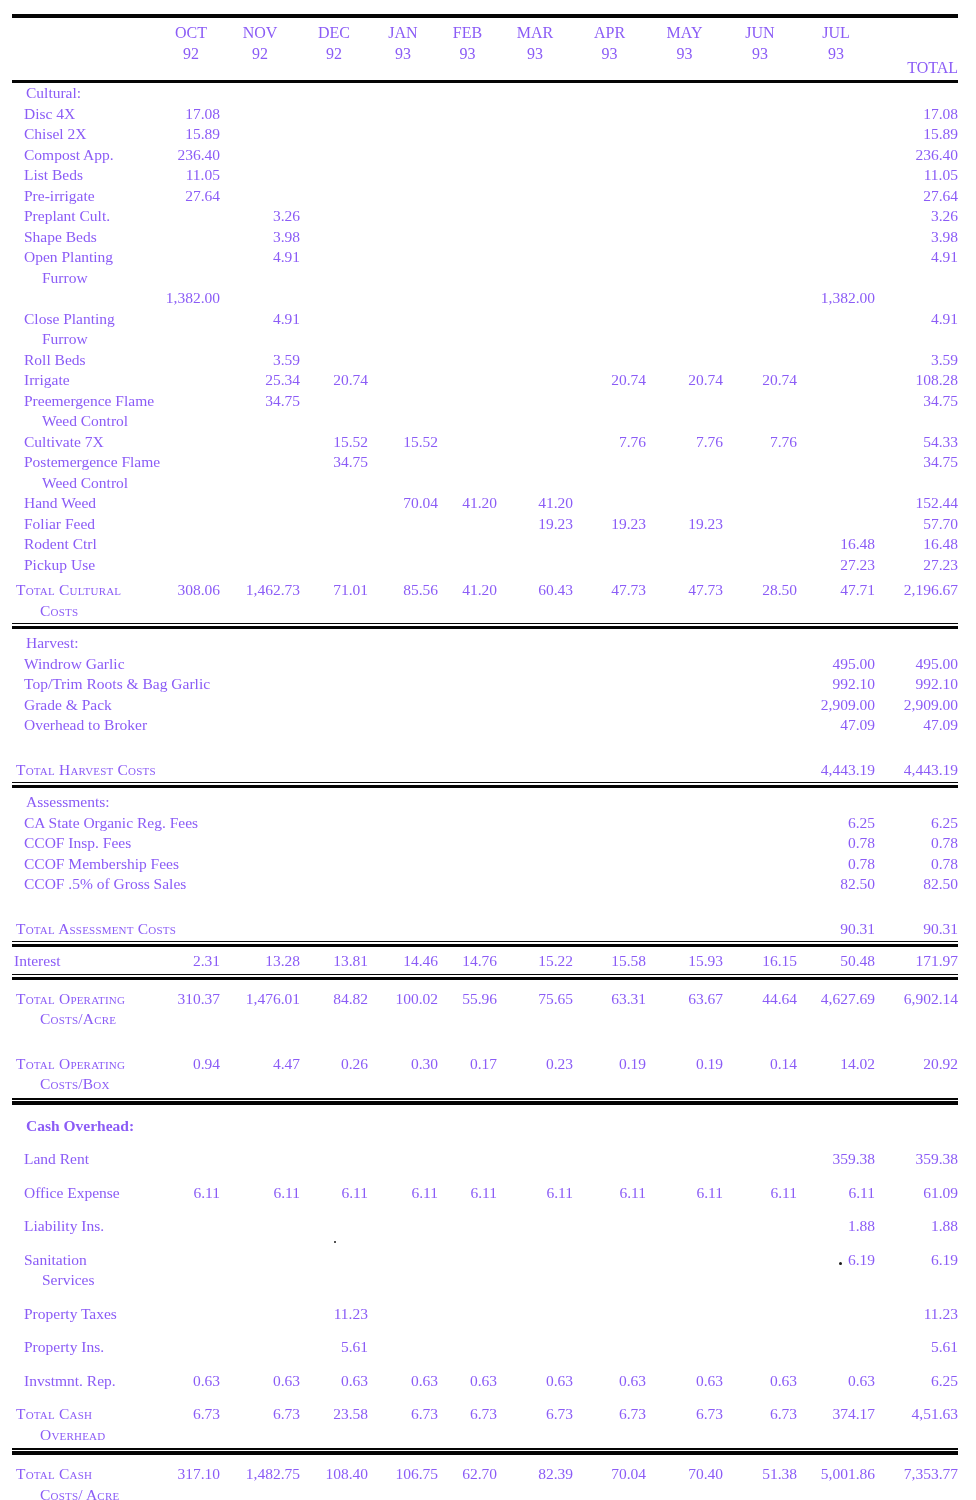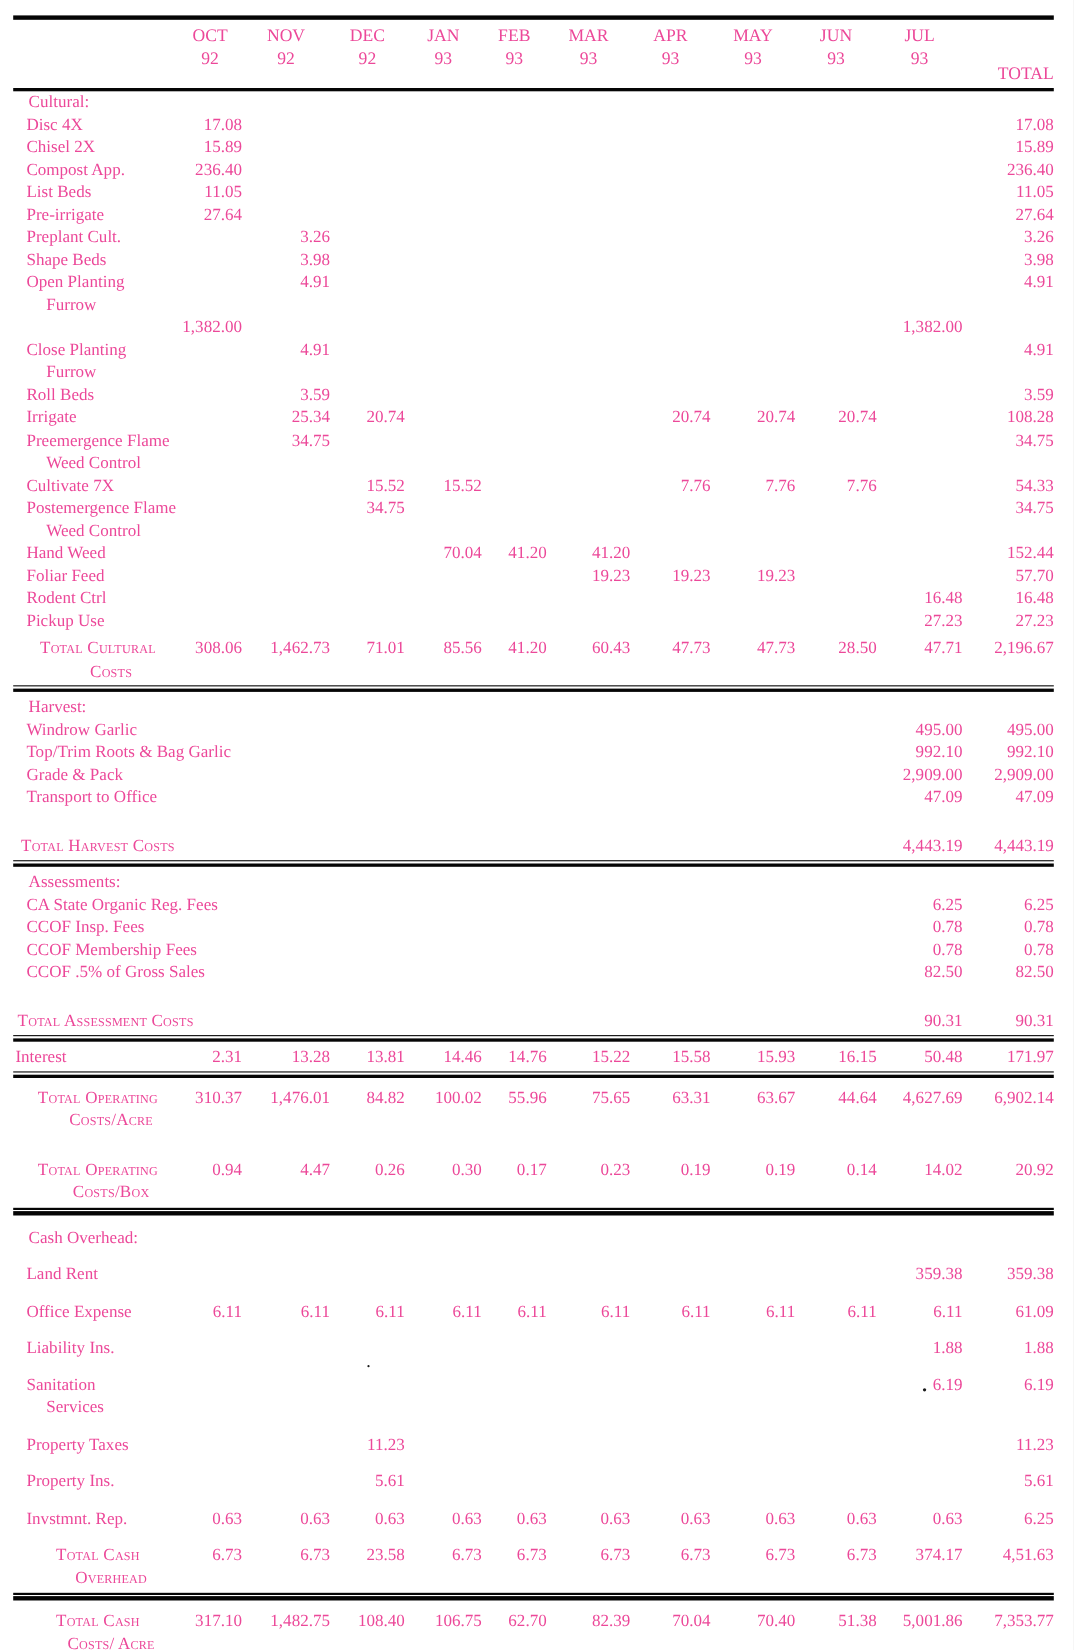--- a/index.html
+++ b/index.html
@@ -1,38 +1,38 @@
 <!DOCTYPE html>
 <html><head>
 <meta charset="utf-8">
 <style>
   * { margin:0; padding:0; box-sizing:border-box; }
   html,body { background:#e8e8e8; }
   body { width:976px; height:1500px; overflow:hidden; margin:0 auto; }
   #sheet {
-    width:976px; height:1500px; background:#ffffff; color:#ec4899;
+    width:976px; height:1500px; background:#ffffff; color:#8b5cf6;
     font-family:"Liberation Serif","DejaVu Serif",serif;
     font-size:15.5px; padding:6px 18px 0 12px;
     --cols:150px 58px 80px 68px 70px 59px 76px 73px 77px 74px 78px 83px;
   }
   .row, .hdr-row { display:grid; grid-template-columns:var(--cols); align-items:start; }
   .c { line-height:20.5px; }
   .num { text-align:right; white-space:nowrap; font-size:15.5px; }
   .label { white-space:nowrap; overflow:visible; position:relative; }
   .label .main { display:block; padding-left:12px; }
   .label .subline { display:block; padding-left:30px; }
   .heading-row .c { padding-left:2px; }
   .total-row .main { padding-left:4px; }
   .total-row .subline { padding-left:28px; }
-  .total-row .label { font-variant:small-caps; letter-spacing:0.2px;text-align:center; }
+  .total-row .label { font-variant:small-caps; letter-spacing:0.2px; }
   .plain-row .main { padding-left:2px; }
   .gap-sm { margin-top:5px; }
   .gap-md { margin-top:24px; }
   .loose-row { margin-top:13px; }
-  .loose-first { margin-top:7px; }
+  .loose-first { margin-top:7px;font-weight:bold; }
   
   .hdr-row { padding-top:4px; }
   .hc { text-align:center; line-height:21px; font-size:16px; }
   .hc .yr { display:block;text-align:center; }
   .hc-total { text-align:right; line-height:21px; font-size:16px; }
   .hc-total .tl { display:block; margin-top:35px; }
   
   .rule { width:100%; }
   .r-top { height:4px; background:#050505; margin-top:8px; }
   .r-header { height:3px; background:#050505; margin-top:2px; }
@@ -444,21 +444,21 @@
       <div class="c num"><span class="val"></span></div>
       <div class="c num"><span class="val"></span></div>
       <div class="c num"><span class="val"></span></div>
       <div class="c num"><span class="val"></span></div>
       <div class="c num"><span class="val"></span></div>
       <div class="c num"><span class="val">2,909.00</span></div>
       <div class="c num"><span class="val">2,909.00</span></div>
     </div>
     <div class="row item-row   ">
       <div class="c label">
-        <span class="main">Transport to Office</span>
+        <span class="main">Overhead to Broker</span>
       </div>
       <div class="c num"><span class="val"></span></div>
       <div class="c num"><span class="val"></span></div>
       <div class="c num"><span class="val"></span></div>
       <div class="c num"><span class="val"></span></div>
       <div class="c num"><span class="val"></span></div>
       <div class="c num"><span class="val"></span></div>
       <div class="c num"><span class="val"></span></div>
       <div class="c num"><span class="val"></span></div>
       <div class="c num"><span class="val"></span></div>

